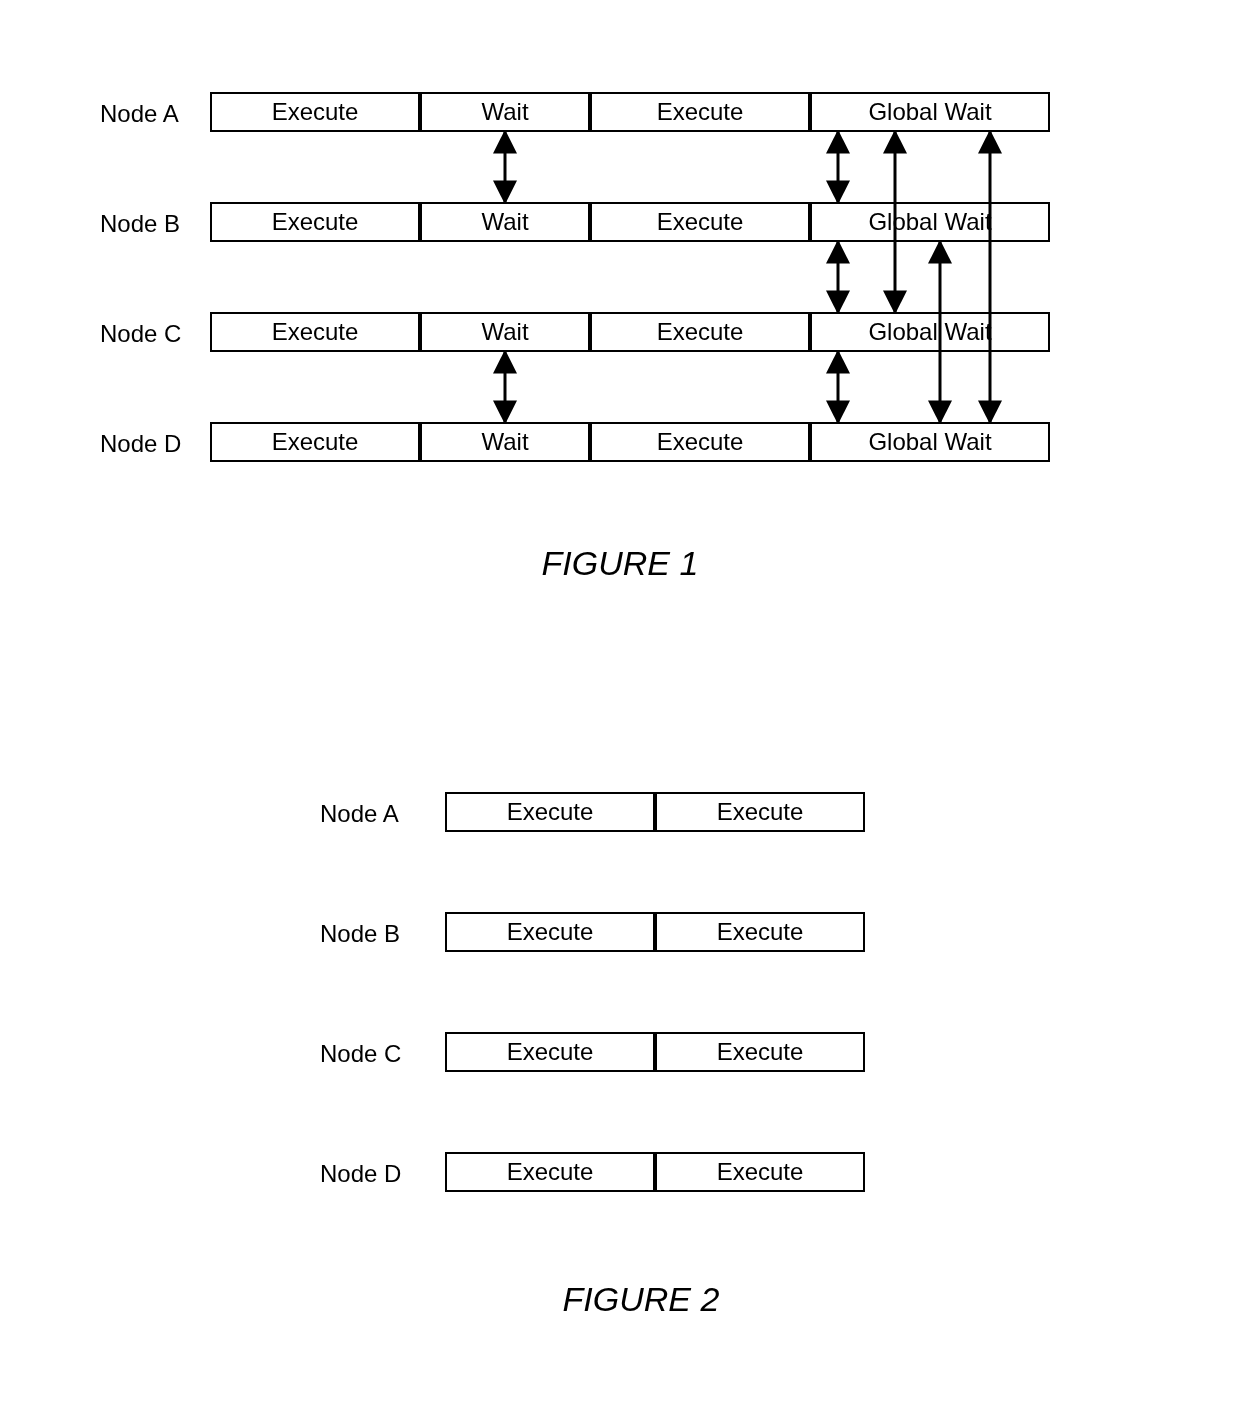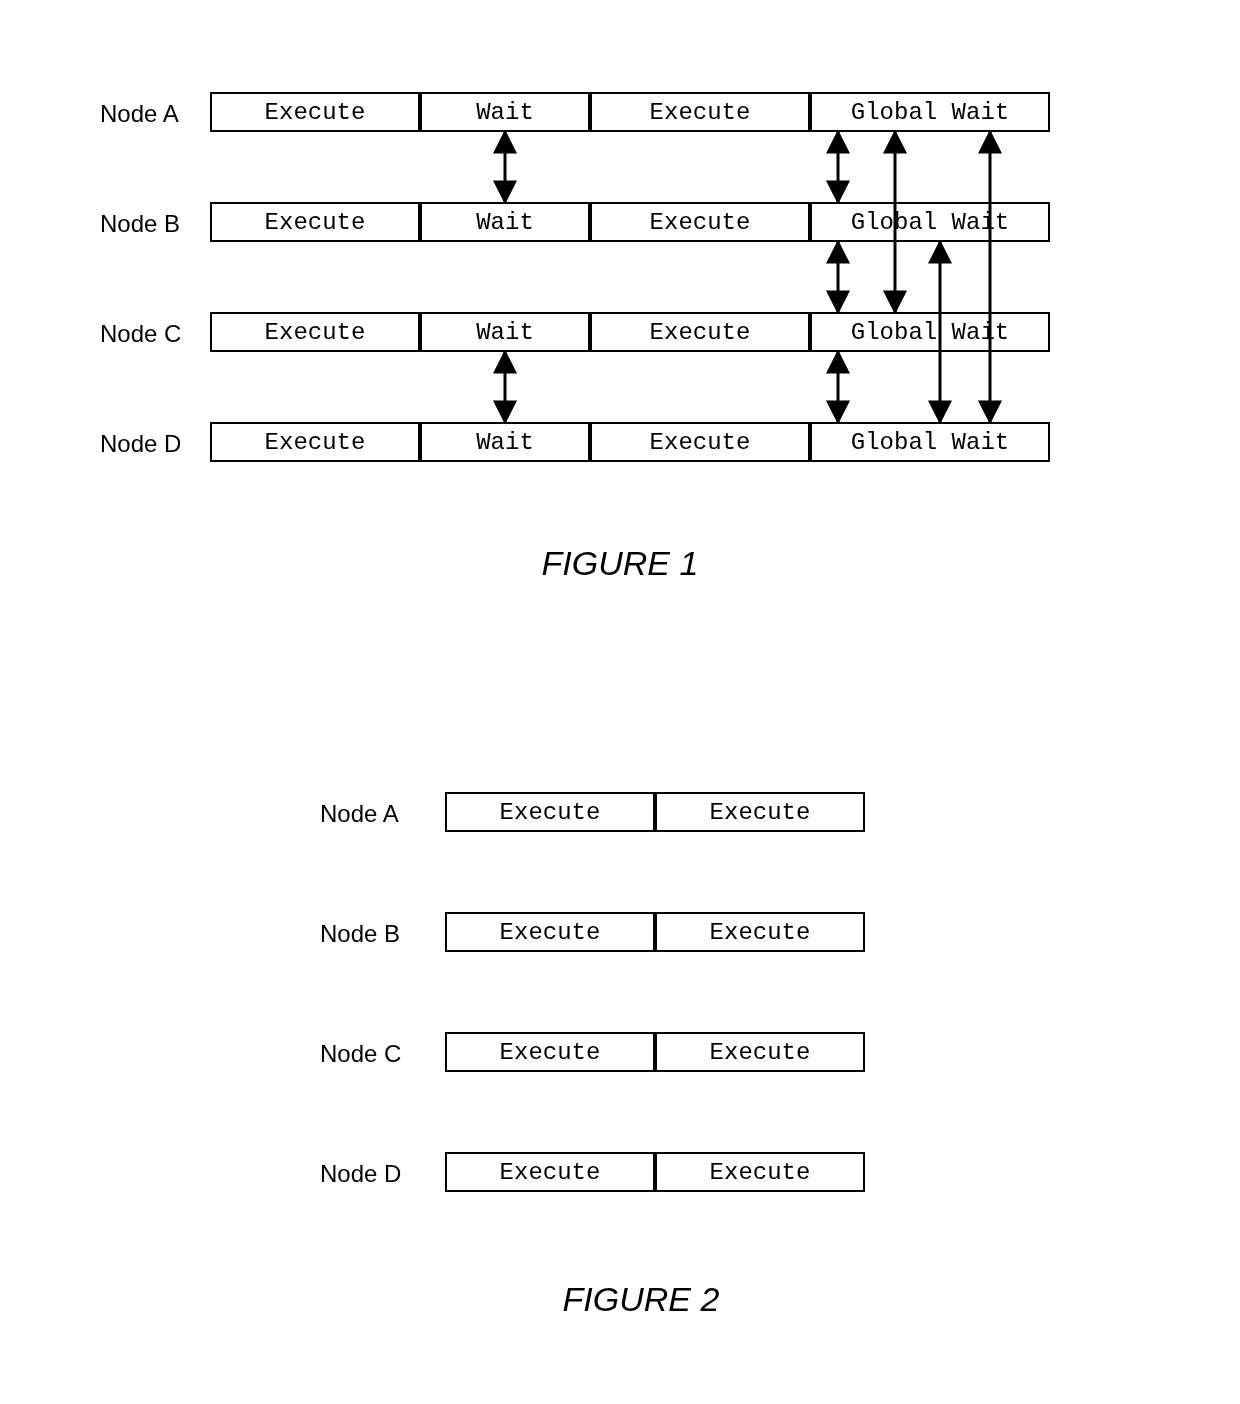--- a/index.html
+++ b/index.html
@@ -25,21 +25,20 @@
   .cell {
     position: absolute;
     border: 2px solid #000;
     box-sizing: border-box;
     display: flex;
     align-items: center;
     justify-content: center;
     font-size: 24px;
     color: #000;
     background: #fff;
-    font-family: Liberation Mono, monospace;
   }
   .caption {
     position: absolute;
     width: 100%;
     text-align: center;
     font-size: 34px;
     font-style: italic;
     color: #000;
   }
   svg.arrow-layer {

